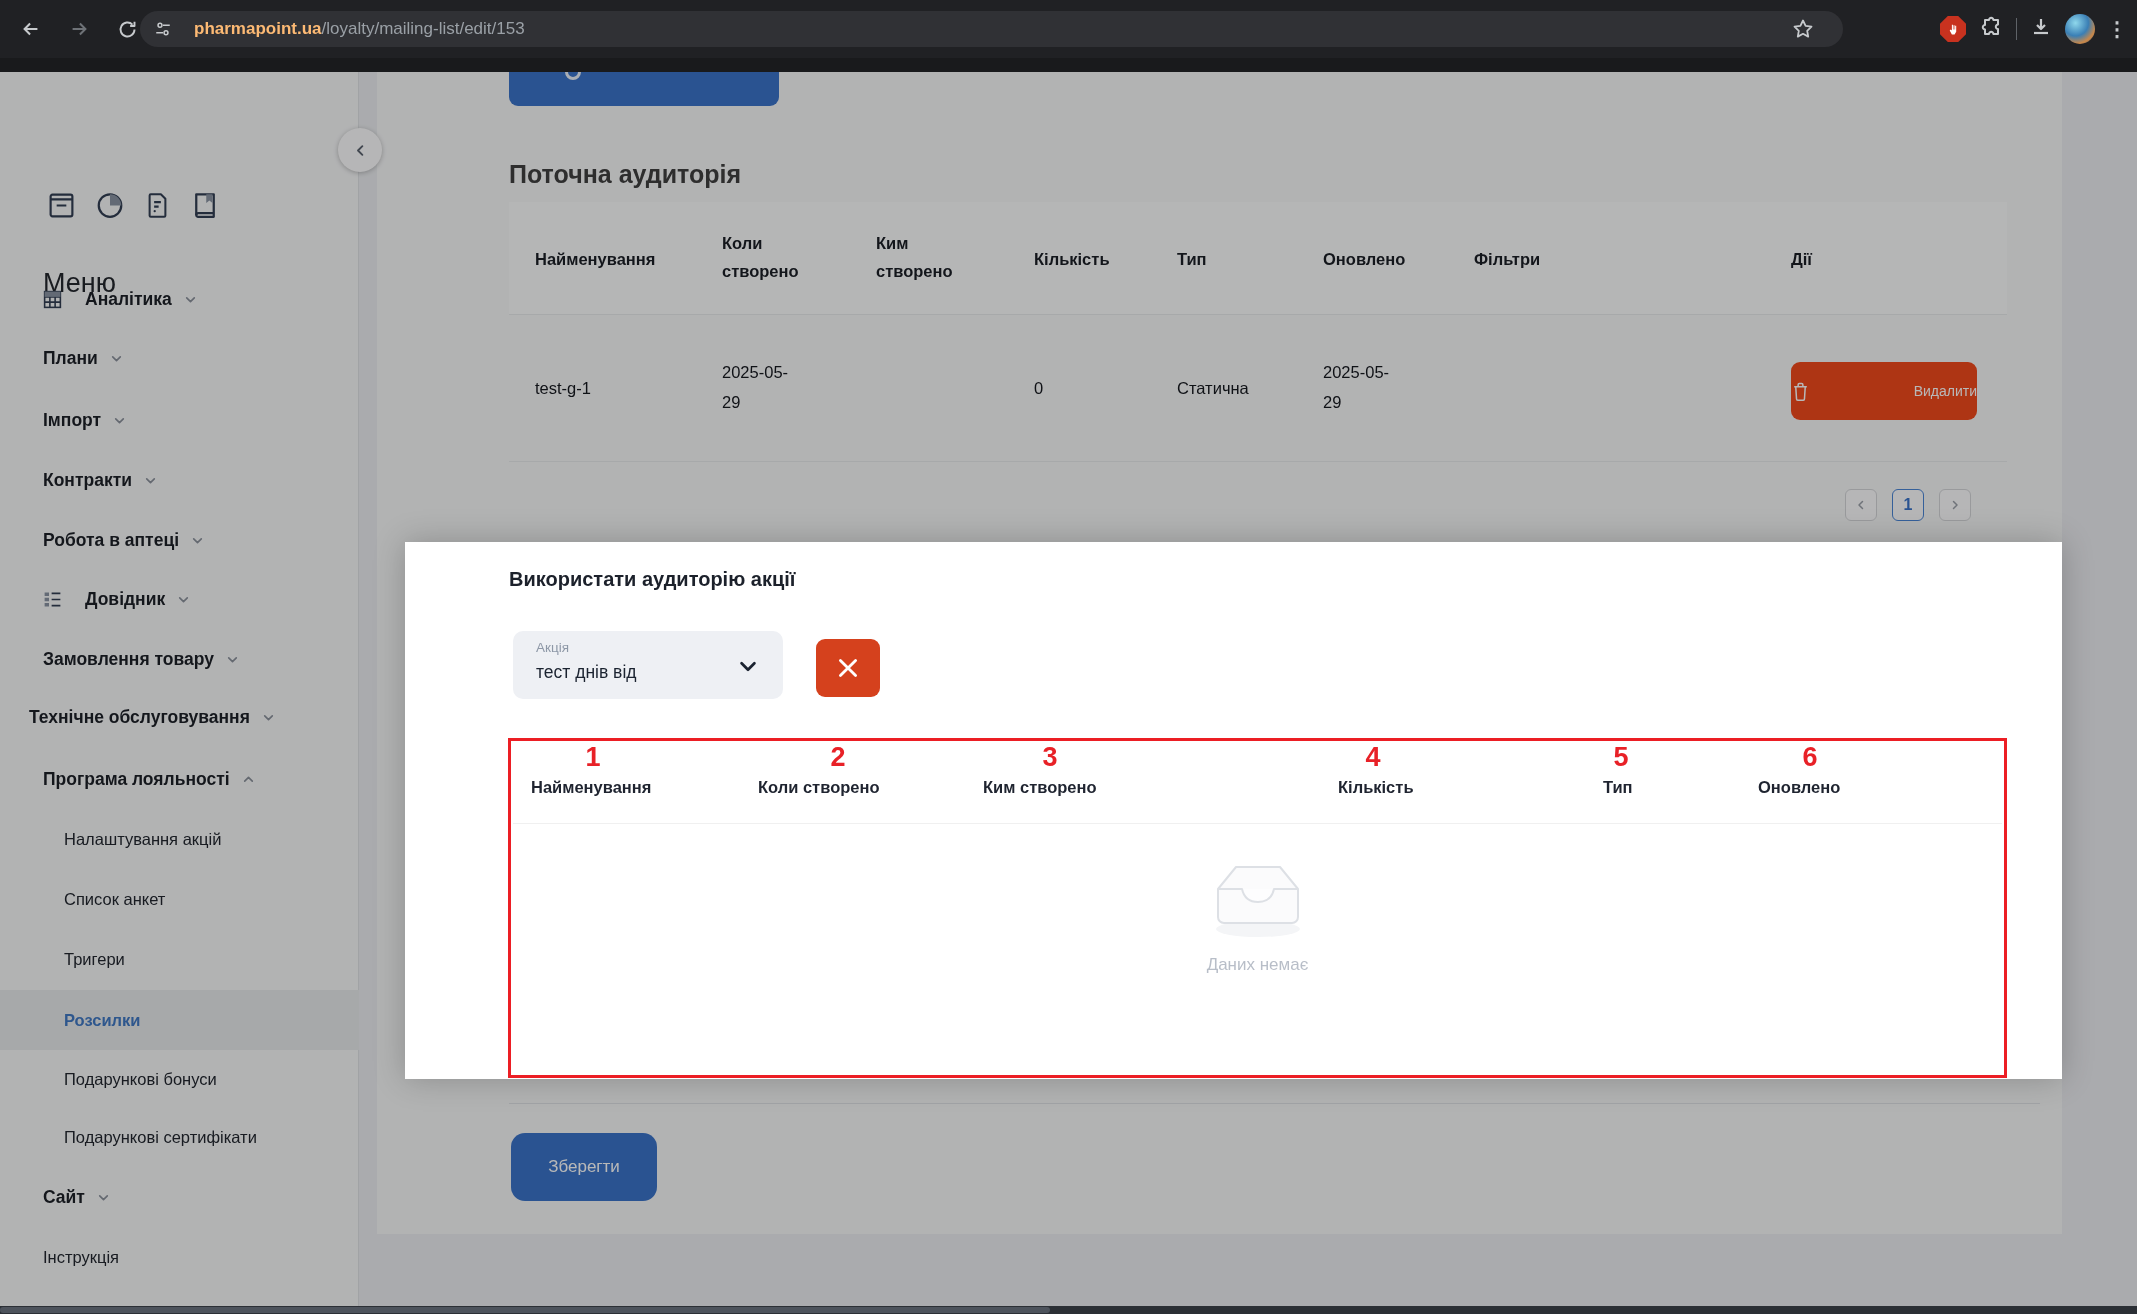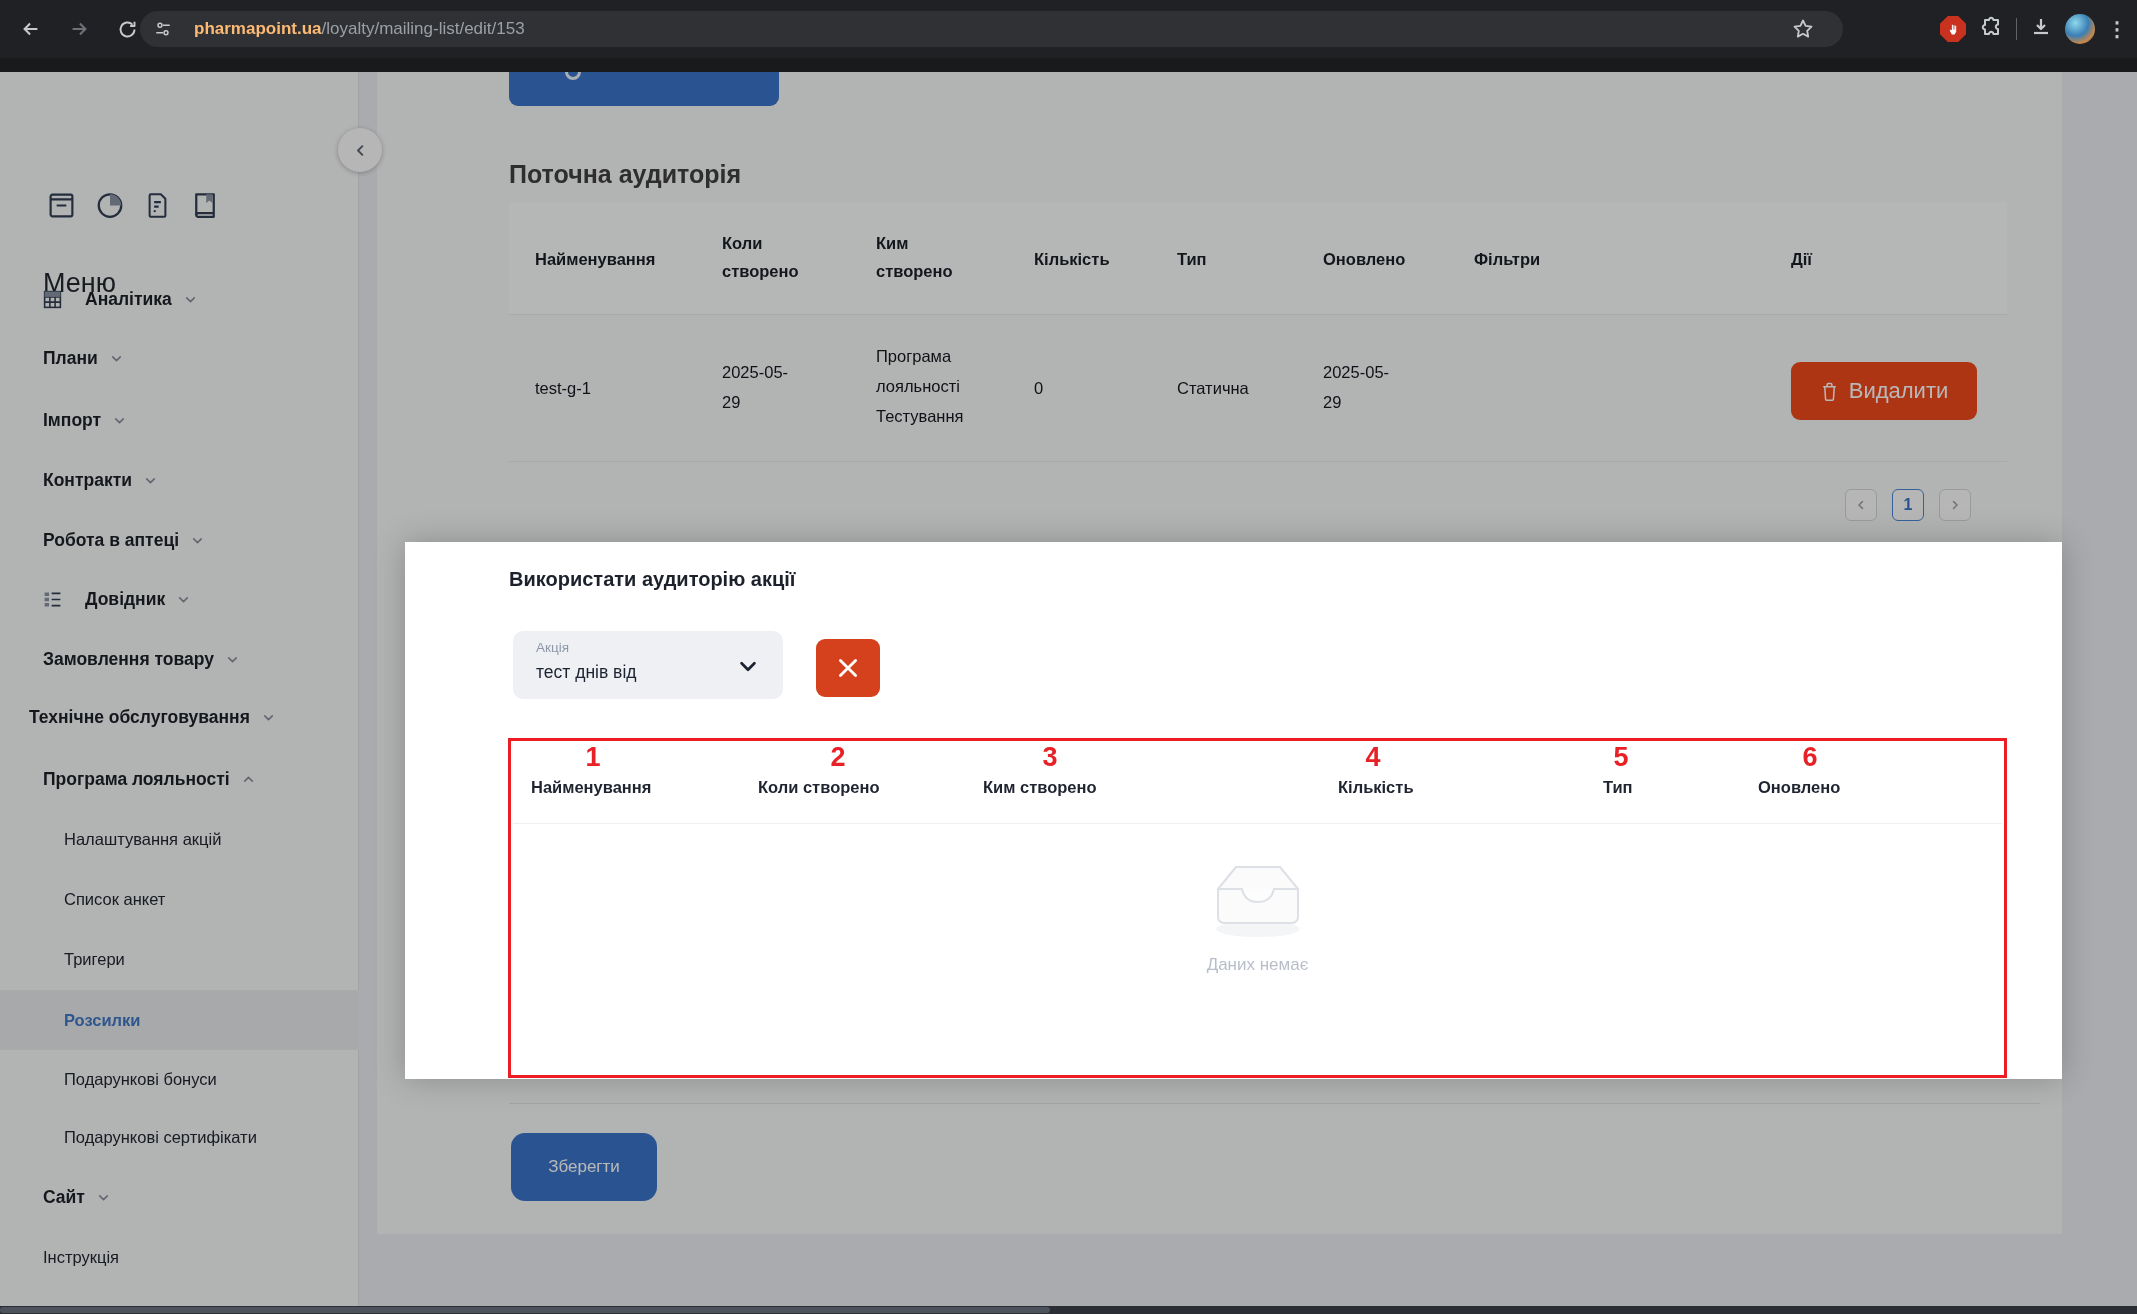--- a/index.html
+++ b/index.html
@@ -44,21 +44,21 @@
   .cut-button { position:absolute; left:509px; top:72px; width:270px; height:34px; background:#3b74c9; border-radius:0 0 9px 9px; overflow:hidden; }
   .cut-button .glyph { position:absolute; left:56px; top:-8px; width:16px; height:16px; border:3px solid rgba(255,255,255,0.9); border-radius:50%; }
 
   .section-title { position:absolute; left:509px; top:160px; font-size:25px; font-weight:bold; color:#404040; }
 
   .a-table { position:absolute; left:509px; top:202px; width:1498px; }
   .a-thead { position:absolute; left:0; top:0; width:1498px; height:113px; background:#fbfcfd; border-bottom:1px solid #e8eaec; }
   .a-th { position:absolute; font-size:16.5px; font-weight:bold; color:#1b1f26; line-height:28px; }
   .a-row { position:absolute; left:0; top:113px; width:1498px; height:147px; border-bottom:1px solid #e8eaec; }
   .a-td { position:absolute; font-size:16.5px; color:#16191f; line-height:30px; }
-  .del-btn { position:absolute; left:1282px; top:47px; width:186px; height:58px; background:#f24a1c; border:none; border-radius:9px; color:#fff; font-size:22px; font-family:"Liberation Sans",sans-serif; display:flex; align-items:center; justify-content:center; gap:10px; cursor:pointer; }
+  .del-btn { position:absolute; left:1282px; top:47px; width:186px; height:58px; background:#f24a1c; border:none; border-radius:9px; color:#fff; font-size:14px; font-family:"Liberation Sans",sans-serif; display:flex; align-items:center; justify-content:space-between; gap:10px; cursor:pointer; }
 
   .pager { position:absolute; left:1845px; top:489px; display:flex; gap:15px; }
   .pg { width:32px; height:32px; border:1px solid #d4d6d9; border-radius:6px; background:#fdfdfe; display:flex; align-items:center; justify-content:center; color:#9aa0a8; font-size:16px; cursor:pointer; }
   .pg.cur { border-color:#4a85d6; color:#3b74c9; font-weight:bold; }
 
   .divider { position:absolute; left:509px; top:1103px; width:1531px; height:1px; background:#e0e2e6; }
   .save-btn { position:absolute; left:511px; top:1133px; width:146px; height:68px; background:#3b74c9; border:none; border-radius:14px; color:#fff; font-size:17px; font-family:"Liberation Sans",sans-serif; cursor:pointer; }
 
   
   .overlay { position:absolute; left:0; top:72px; width:2137px; height:1234px; background:rgba(0,0,0,0.28); z-index:40; }
@@ -313,21 +313,20 @@
       </div>
     <div class="a-row" id="a-row">
       <button class="del-btn">
         <svg width="19" height="21" viewBox="0 0 24 26" fill="none" stroke="#fff" stroke-width="1.9">
             <path d="M4 7h16M9 7V4.5A1.5 1.5 0 0 1 10.5 3h3A1.5 1.5 0 0 1 15 4.5V7M6 7l1 15.5A1.5 1.5 0 0 0 8.5 24h7a1.5 1.5 0 0 0 1.5-1.5L18 7" stroke-linejoin="round"></path>
           </svg>
         <span>Видалити</span>
       </button>
     <div class="a-td" style="left: 26px; width: 160px; top: 58px;">test-g-1</div>
         <div class="a-td" style="left: 213px; width: 84px; top: 42px;">2025-05-29</div>
-        <div class="a-td" style="left: 367px; width: 132px; top: 26px;">Програма лояльності Тестування</div>
         <div class="a-td" style="left: 525px; width: 80px; top: 58px;">0</div>
         <div class="a-td" style="left: 668px; width: 110px; top: 58px;">Статична</div>
         <div class="a-td" style="left: 814px; width: 84px; top: 42px;">2025-05-29</div>
         <div class="a-td" style="left: 965px; width: 100px; top: 58px;"></div>
       </div>
   </div>
 
   <div class="pager">
     <div class="pg">
       <svg width="12" height="12" viewBox="0 0 24 24" fill="none" stroke="currentColor" stroke-width="3">

